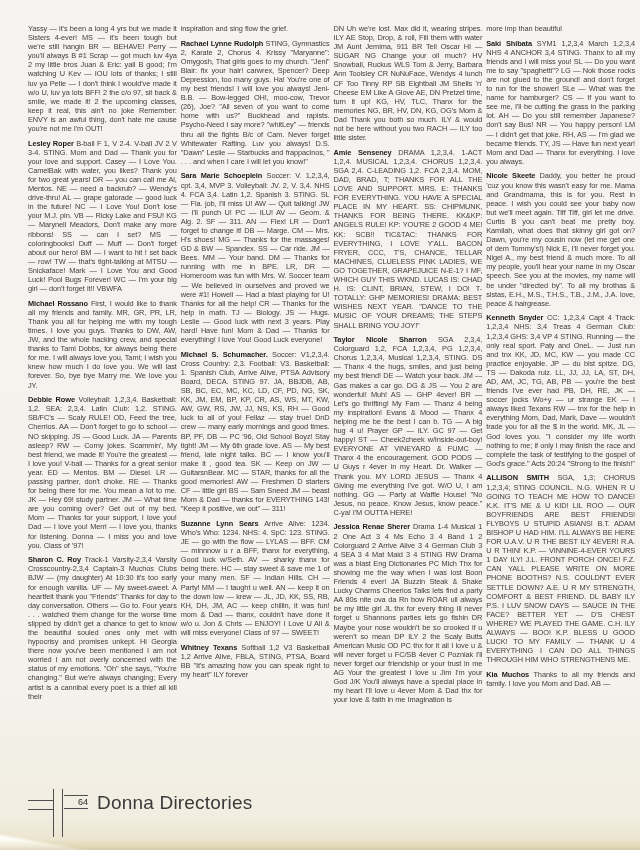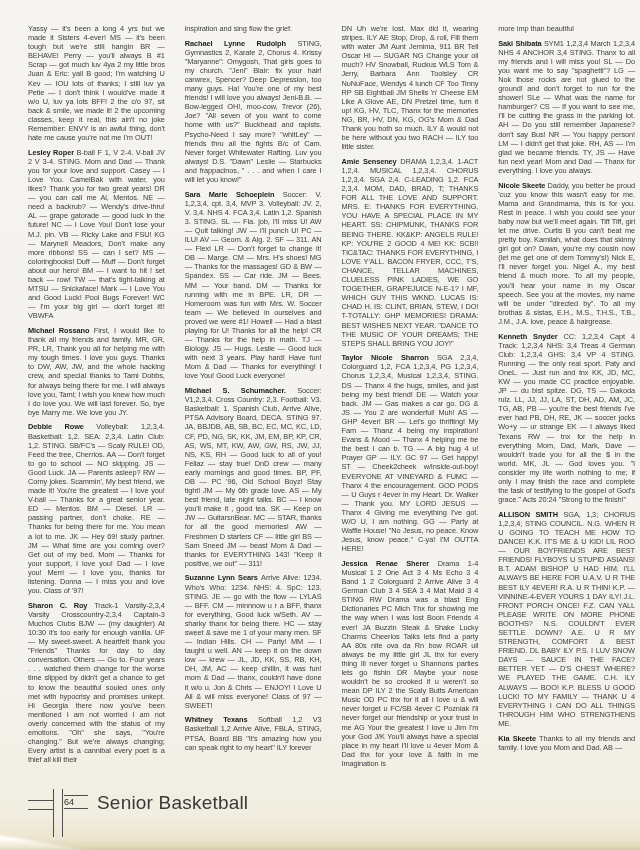--- a/index.html
+++ b/index.html
@@ -3,36 +3,36 @@
 <meta charset="utf-8">
 <style>
   html,body{margin:0;padding:0;background:#ffffff;}
   .page{
     position:relative;width:640px;height:850px;overflow:hidden;
     font-family:"Liberation Sans",sans-serif;
     background:linear-gradient(180deg,#f6f4f0 0%,#f4f2ed 80%,#f1ede0 96%,#e9e1c8 100%);
   }
   .cols{
     position:absolute;left:28px;right:5px;top:24px;
-    display:flex;gap:20px;
+    display:flex;gap:4px;
   }
   .col{
     flex:1 1 0;min-width:0;color:#3e3e3e;
     font-size:7.4px;line-height:9.1px;letter-spacing:-0.1px;
     text-align:justify;word-spacing:0.2px;
   }
   .entry{margin:0 0 5.5px 0;}
   .nm{color:#1c1c1c;font-weight:bold;}
   
   .f-h{position:absolute;height:1px;background:#4e4e4e;left:28px;width:26px;}
   .f-h1{top:800px;} .f-h2{top:809px;}
   .f-v{position:absolute;width:1px;background:#4e4e4e;top:789px;height:48px;}
   .f-v1{left:53px;} .f-v2{left:62px;}
   .pageno{
-    position:absolute;left:64px;top:795px;width:24px;text-align:left;
+    position:absolute;left:64px;top:795px;width:24px;text-align:right;
     font-size:9px;line-height:12px;color:#2e2e2e;
     border-top:1px solid #4e4e4e;border-bottom:1px solid #4e4e4e;
   }
   .ftitle{
     position:absolute;left:97px;top:792px;
     font-size:19px;line-height:22px;color:#3a3a3a;letter-spacing:0.2px;
   }
   .edge-shadow{
     position:absolute;left:0;right:0;bottom:0;height:11px;
     background:linear-gradient(180deg,rgba(212,198,150,0) 0%,rgba(212,198,150,0.30) 60%,rgba(188,176,134,0.45) 100%);
@@ -68,28 +68,28 @@
         <p class="entry"><b class="nm">Amie Senseney </b>DRAMA 1,2,3,4. 1-ACT 1,2,4. MUSICAL 1,2,3,4. CHORUS 1,2,3,4. SGA 2,4. C-LEADING 1,2. FCA 2,3,4. MOM, DAD, BRAD, T; THANKS FOR ALL THE LOVE AND SUPPORT. MRS. E: THANKS FOR EVERYTHING. YOU HAVE A SPECIAL PLACE IN MY HEART. SS: CHIPMUNK, THANKS FOR BEING THERE. KK&amp;KP: ANGELS RULE! KP: YOU'RE 2 GOOD 4 ME! KK: SCB!! TIC&amp;TAC: THANKS FOR EVERYTHING, I LOVE Y'ALL. BACON FRYER, CCC, T'S, CHANCE, TELLAR MACHINES, CLUELESS PINK LADIES, WE GO TOGETHER, GRAPEJUICE N-E-1? I MF, WHICH GUY THIS WKND. LUCAS IS: CHAD H. IS: CLINT, BRIAN, STEW, I DO! T-TOTALLY: GHP MEMORIES! DRAMA: BEST WISHES NEXT YEAR. "DANCE TO THE MUSIC OF YOUR DREAMS; THE STEPS SHALL BRING YOU JOY!"</p>
         <p class="entry"><b class="nm">Taylor Nicole Sharron </b>SGA 2,3,4, Colorguard 1,2, FCA 1,2,3,4, PG 1,2,3,4, Chorus 1,2,3,4, Musical 1,2,3,4, STING. DS — Thanx 4 the hugs, smiles, and just being my best friend! DE — Watch your back. JM — Gas makes a car go. DG &amp; JS — You 2 are wonderful! Muh! AS — GHP 4ever! BR — Let's go thrifting! My Fam — Thanz 4 being my inspiration! Evans &amp; Mood — Thanx 4 helping me be the best I can b. TG — A big hug 4 u! Prayer GP — ILY. GC 97 — Get happy! ST — Cheek2cheek w/Inside-out-boy! EVERYONE AT VINEYARD &amp; FUMC — Thanx 4 the encouragement. GOD PODS — U Guys r 4ever in my Heart. Dr. Walker — Thank you. MY LORD JESUS — Thanx 4 Giving me everything I've got. W/O U, I am nothing. GG — Party at Waffle House! "No Jesus, no peace. Know Jesus, know peace." C-ya! I'M OUTTA HERE!</p>
         <p class="entry"><b class="nm">Jessica Renae Sherer </b>Drama 1-4 Musical 1 2 One Act 3 4 Ms Echo 3 4 Band 1 2 Colorguard 2 Arrive Alive 3 4 German Club 3 4 SEA 3 4 Mat Maid 3 4 STING RW Drama was a blast Eng Dictionaries PC Mich Thx for showing me the way when I was lost Boon Friends 4 ever! JA Buzzin Steak &amp; Shake Lucky Charms Cheerios Talks lets find a party AA 80s nite ova da Rn bow ROAR ull always be my little girl JL thx for every thing Ill never forget u Shannons parties lets go fishin DR Maybe your nose wouldn't be so crooked if u weren't so mean DP ILY 2 the Scaly Butts American Music OD PC thx for it all I love u &amp; will never forget u FC/SB 4ever C Pozniak I'll never forget our friendship or your trust in me AG Your the greatest I love u Jim I'm your God J/K You'll always have a special place in my heart I'll love u 4ever Mom &amp; Dad thx for your love &amp; faith in me Imagination is</p>
       </div>
     <div class="col">
         <p class="entry">more imp than beautiful</p>
         <p class="entry"><b class="nm">Saki Shibata </b>SYM1 1,2,3,4 March 1,2,3,4 NHS 4 ANCHOR 3,4 STING. Thanx to all my friends and I will miss you! SL — Do you want me to say "spaghetti"? LG — Nok those rocks are not glued to the ground! and don't forget to run for the shower! SLe — What was the name for hamburger? CS — If you want to see me, I'll be cutting the grass in the parking lot. AH — Do you still remember Japanese? don't say Bus! NR — You happy person! LM — I didn't get that joke. RH, AS — I'm glad we became friends. TY, JS — Have fun next year! Mom and Dad — Thanx for everything. I love you always.</p>
         <p class="entry"><b class="nm">Nicole Skeete </b>Daddy, you better be proud 'cuz you know this wasn't easy for me. Mama and Grandmama, this is for you. Rest in peace. I wish you could see your baby now but we'll meet again. Tiff Tiff, girl let me drive. Curtis B you can't beat me pretty boy. Kamilah, what does that skinny girl got on? Dawn, you're my cousin now (let me get one of dem Tommy's!) Nick E, I'll never forget you. Nigel A., my best friend &amp; much more. To all my people, you'll hear your name in my Oscar speech. See you at the movies, my name will be under "directed by". To all my brothas &amp; sistas, E.H., M.S., T.H.S., T.B., J.M., J.A. love, peace &amp; hairgrease.</p>
         <p class="entry"><b class="nm">Kenneth Snyder </b>CC: 1,2,3,4 Capt 4 Track: 1,2,3,4 NHS: 3,4 Treas 4 German Club: 1,2,3,4 GHS: 3,4 VP 4 STING. Running — the only real sport. Paty and OneL. — Just run and tnx KK, JD, MC, KW — you made CC practice enjoyable. JP — du bist spitze. DG, TS — Dakoda rulz. LL, JJ, JJ, LA, ST, DH, AD, AM, JC, TG, AB, PB — you're the best friends I've ever had PB, DH, RE, JK — soccer jocks Wo+y — ur strange EK — I always liked Texans RW — tnx for the help in everything Mom, Dad, Mark, Dave — wouldn't trade you for all the $ in the world. MK, JL — God loves you. "I consider my life worth nothing to me; if only I may finish the race and complete the task of testifying to the gospel of God's grace." Acts 20:24 "Strong to the finish!"</p>
         <p class="entry"><b class="nm">ALLISON SMITH </b>SGA, 1,3; CHORUS 1,2,3,4; STING COUNCIL. N.G. WHEN R U GOING TO TEACH ME HOW TO DANCE! K.K. IT'S ME &amp; U KID! LIL ROO — OUR BOYFRIENDS ARE BEST FRIENDS! FLYBOYS U STUPID ASIANS! B.T. ADAM BISHOP U HAD HIM. I'LL ALWAYS BE HERE FOR U.A.V. U R THE BEST ILY 4EVER! R.A. U R THIN! K.P. — VINNINE-4-EVER YOURS 1 DAY ILY! J.L. FRONT PORCH ONCE! F.Z. CAN YALL PLEASE WRITE ON MORE PHONE BOOTHS? N.S. COULDN'T EVER SETTLE DOWN? A.E. U R MY STRENGTH, COMFORT &amp; BEST FRIEND. DL BABY ILY P.S. I LUV SNOW DAYS — SAUCE IN THE FACE? BETTER YET — D'S CHEST WHERE? WE PLAYED THE GAME. C.H. ILY ALWAYS — BOO! K.P. BLESS U GOOD LUCK! TO MY FAMILY — THANK U 4 EVERYTHING I CAN DO ALL THINGS THROUGH HIM WHO STRENGTHENS ME.</p>
-        <p class="entry"><b class="nm">Kia Skeete </b>Thanks to all my friends and family. I love you Mom and Dad. AB —</p>
+        <p class="entry"><b class="nm">Kia Muchos </b>Thanks to all my friends and family. I love you Mom and Dad. AB —</p>
       </div>
   </div>
 
   <div>
     <div class="f-h f-h1"></div>
     <div class="f-h f-h2"></div>
     <div class="f-v f-v1"></div>
     <div class="f-v f-v2"></div>
     <div class="pageno">64</div>
-    <div class="ftitle">Senior Basketball</div>
+    <div class="ftitle">Donna Directories</div>
   </div>
 
   <div class="edge-curl"></div>
   <div class="edge-shadow"></div>
 </div>
 
 </body></html>

